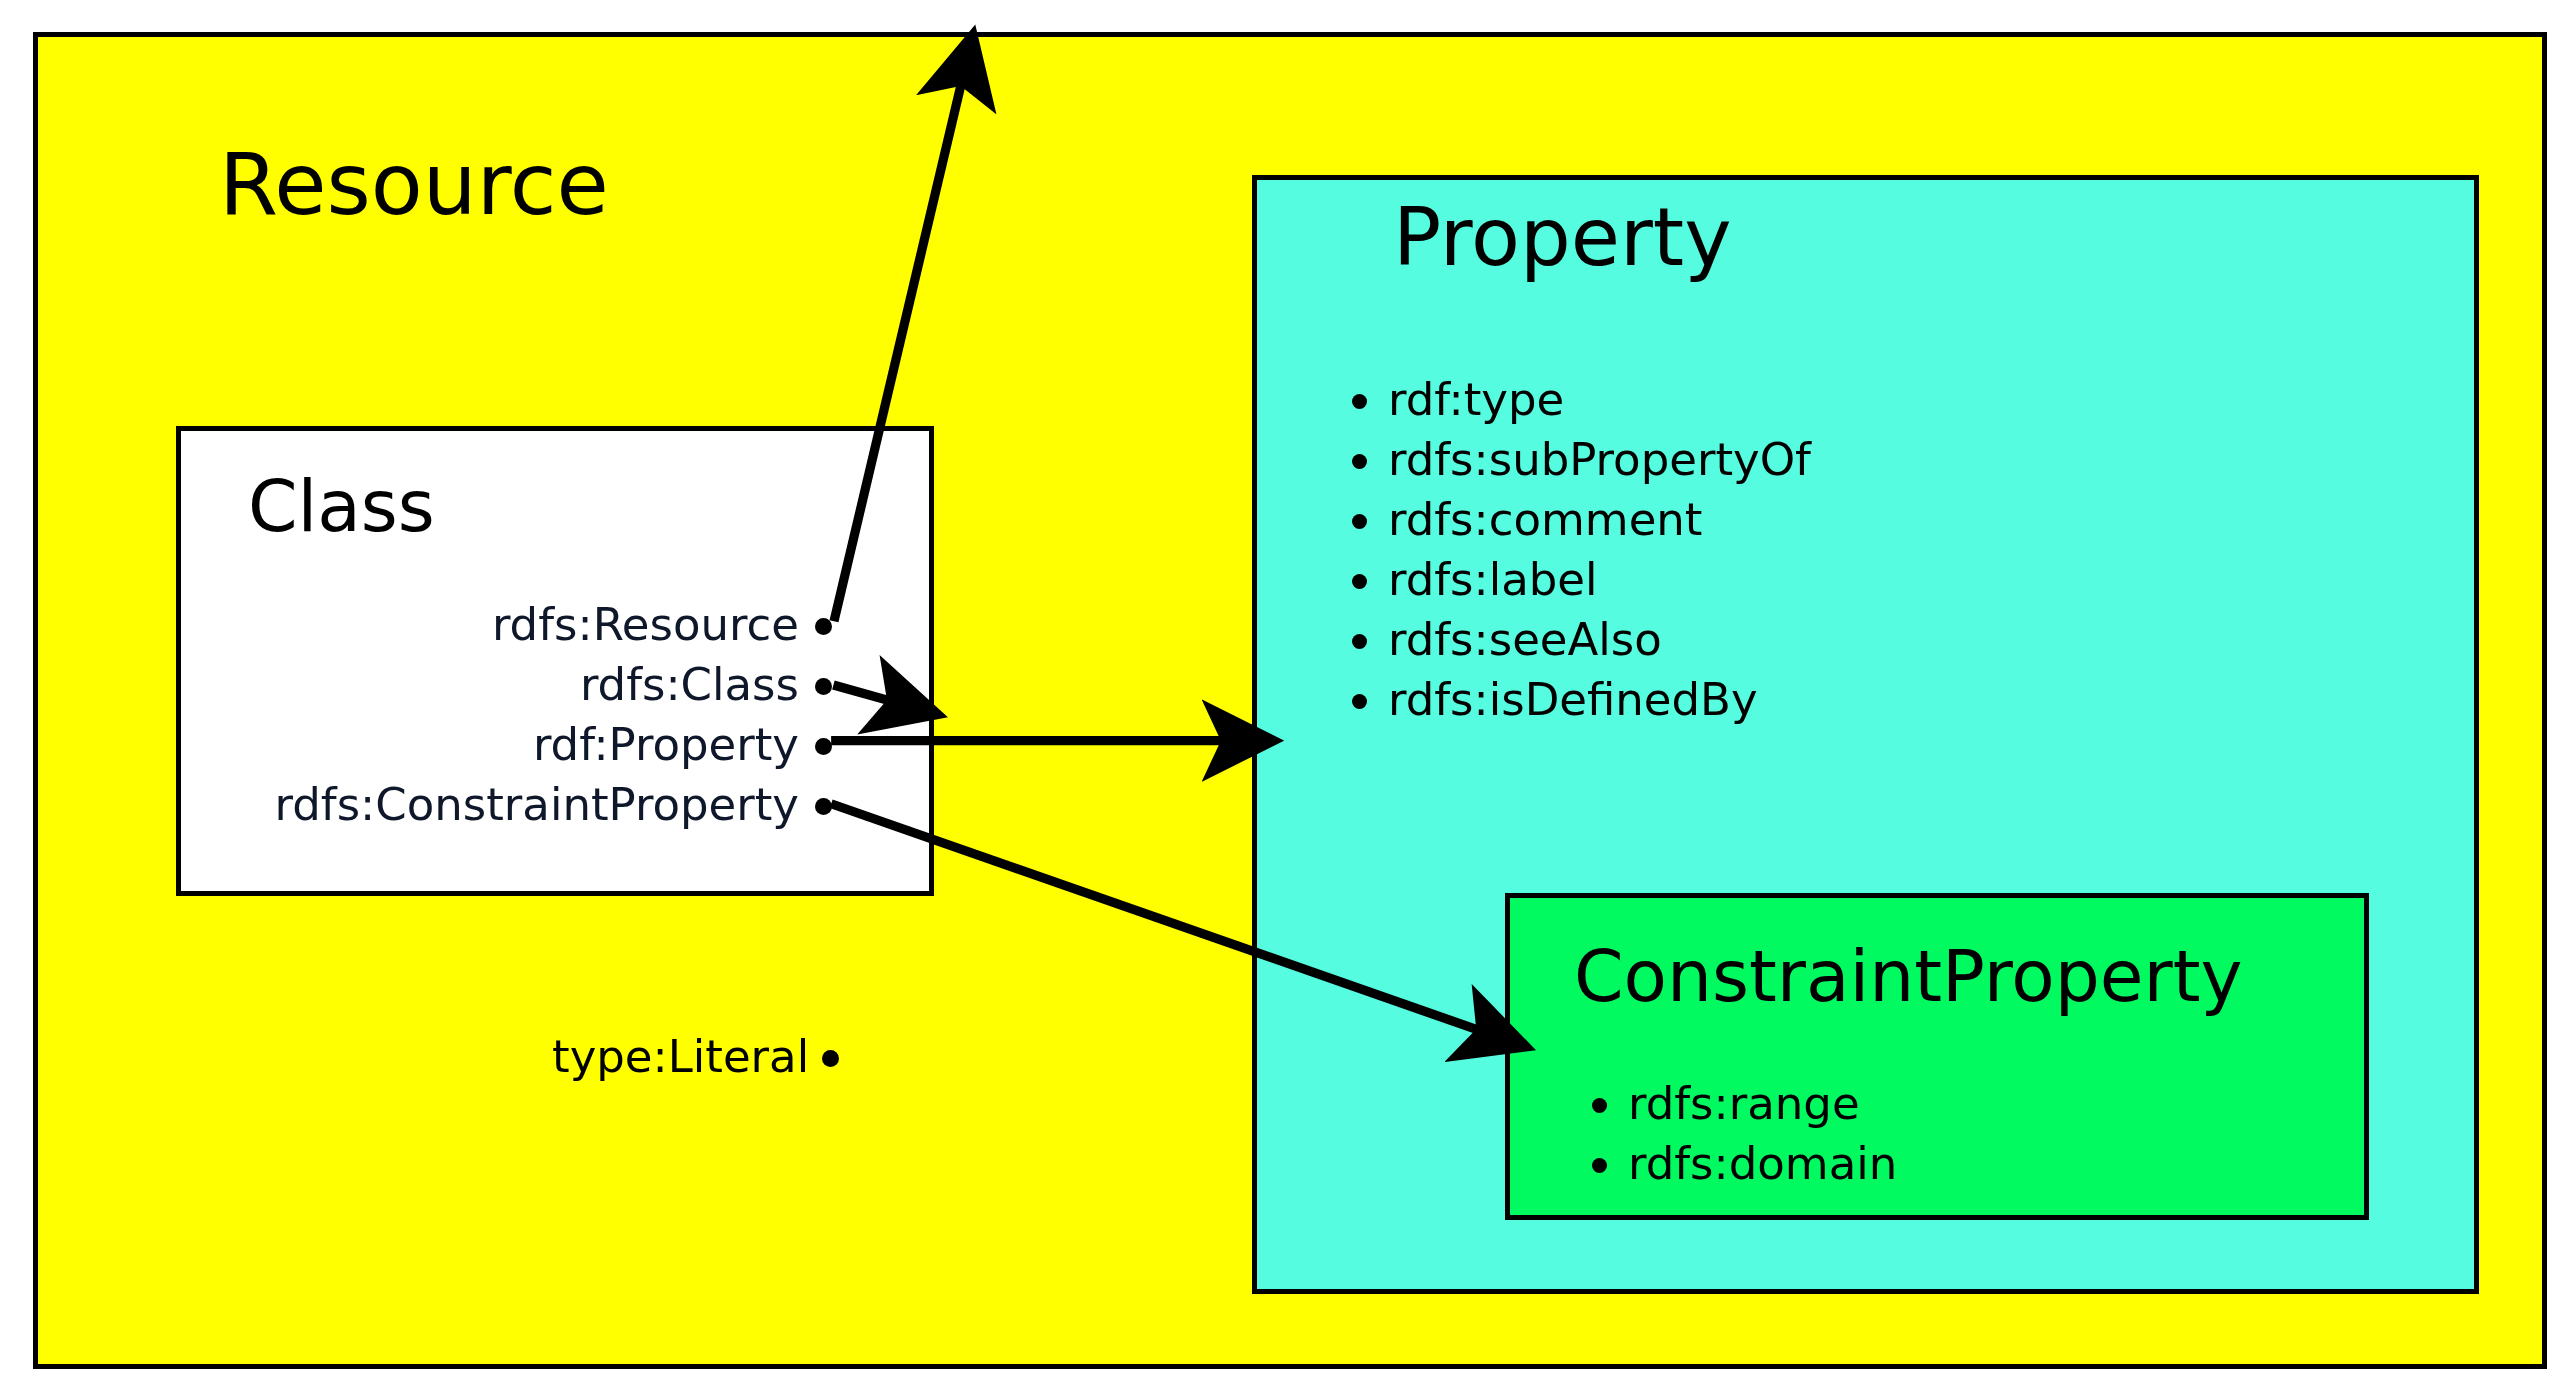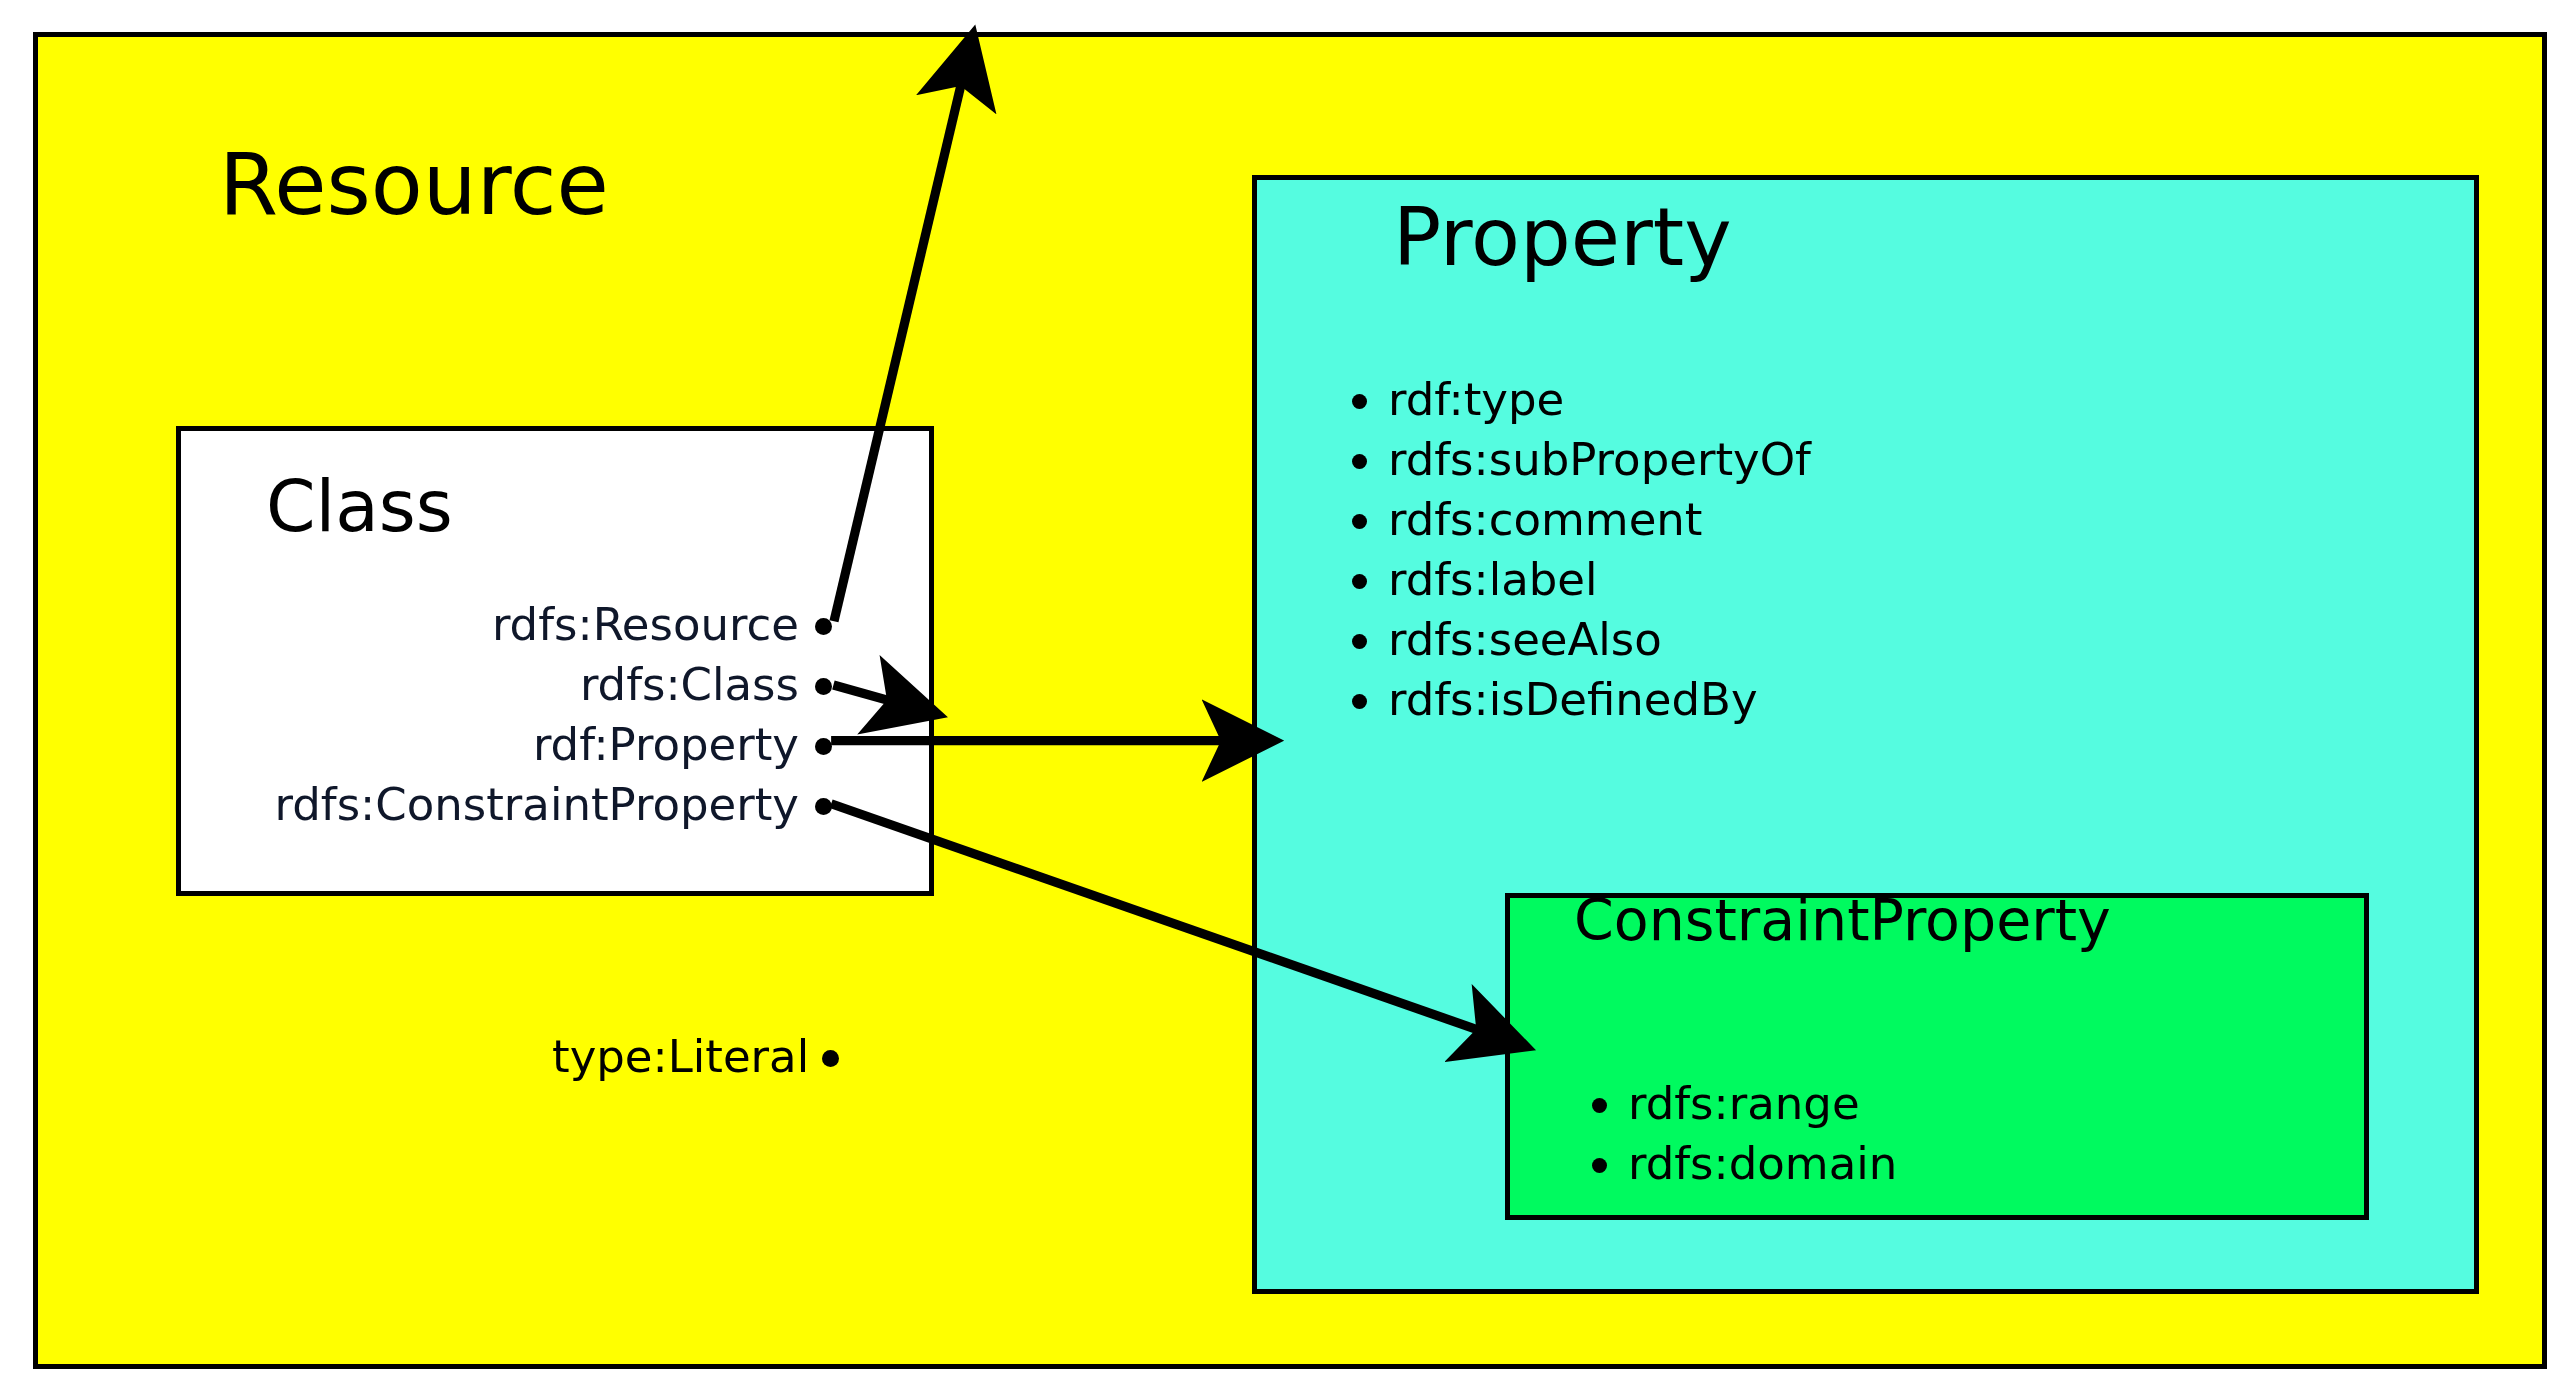--- a/index.html
+++ b/index.html
@@ -51,23 +51,23 @@
     border-width: 5.2px;
   }
   .title {
     position: absolute;
     color: #000000;
     font-weight: normal;
     white-space: nowrap;
     line-height: 1;
   }
   #resource-title { left: 219px; top: 142px;  font-size: 85px; }
-  #class-title    { left: 248px; top: 471px;  font-size: 71px; margin-left: 18px; }
+  #class-title    { left: 248px; top: 471px;  font-size: 71px; }
   #property-title { left: 1393px; top: 198px; font-size: 80px; }
-  #constraint-title { left: 1574px; top: 892px; font-size: 57px; }
+  #constraint-title { left: 1574px; top: 941px; font-size: 71px; }
 
   
   .blist {
     position: absolute;
     margin: 16px;
     padding: 0;
     list-style: none;
   }
   .blist li {
     position: relative;

